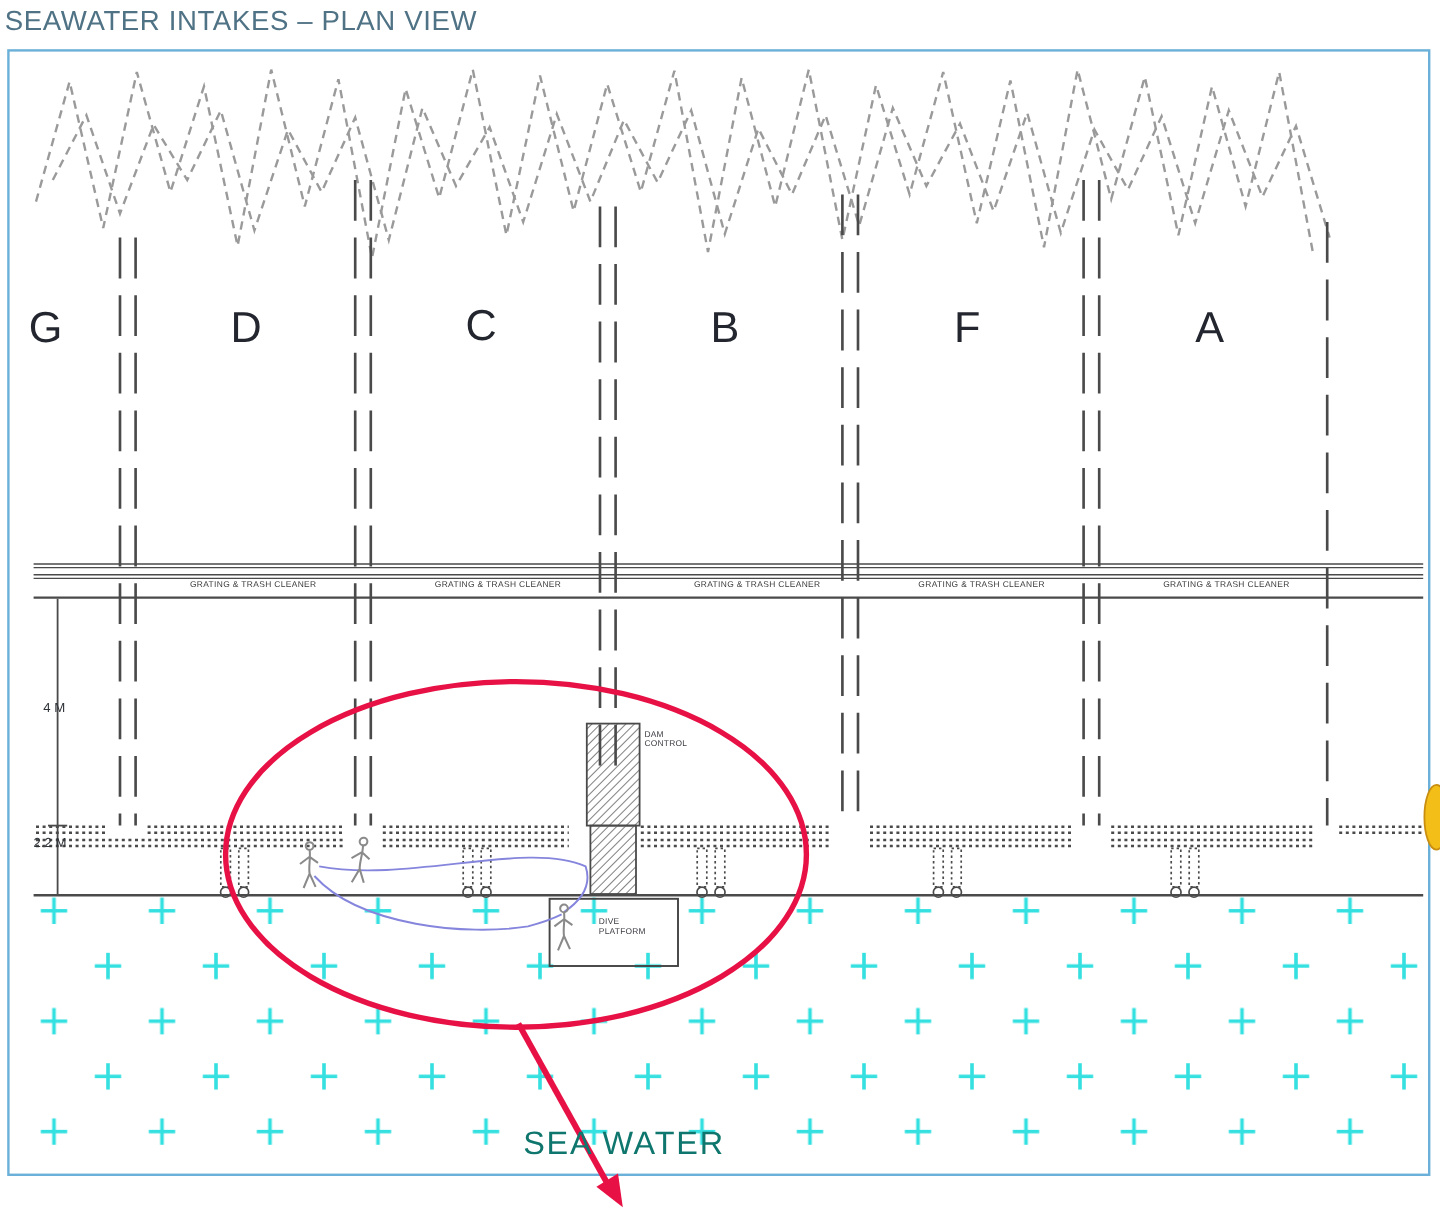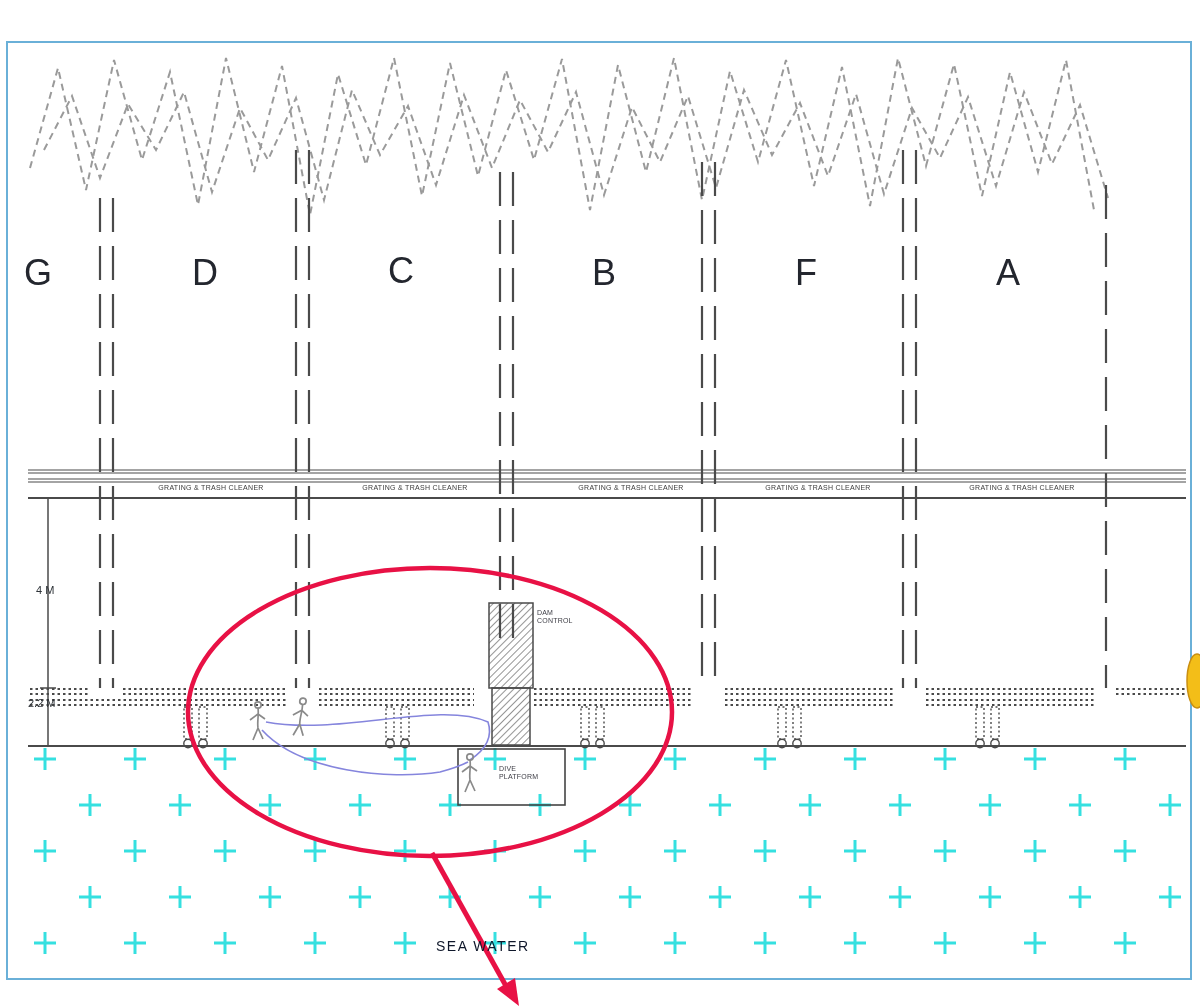--- a/index.html
+++ b/index.html
@@ -8,27 +8,28 @@
   .page-title{position:absolute;left:4px;top:4px;font-size:23px;font-weight:500;
         color:#4F7285;letter-spacing:.5px;white-space:nowrap;}
   .frame{position:absolute;left:6px;top:41px;width:1182px;height:935px;
         border:2px solid #6AB0D8;background:#fff;}
   .diagram-svg{position:absolute;left:0;top:0;width:1200px;height:1008px;}
   .lbl{position:absolute;color:#3c3c44;line-height:1.15;}
   .bay{font-size:36px;color:#23262e;}
   .tinylbl{font-size:7px;letter-spacing:.2px;color:#3c3c44;}
   .gratlbl{font-size:7px;width:130px;text-align:center;color:#3a3a3a;letter-spacing:.3px;white-space:nowrap;}
   .dimlbl{font-size:11px;color:#2e3338;}
-  .sealbl{font-size:14px;color:#0f172a;letter-spacing:1.5px;}
+  .sealbl{font-size:27px;color:#0f766e;letter-spacing:1.5px;}
 </style>
 </head>
 <body>
 
 <div class="page">
 
+  <div class="page-title">SEAWATER INTAKES – PLAN VIEW</div>
 
   <div class="frame"></div>
 
   <svg class="diagram-svg" viewBox="0 0 1200 1008" xmlns="http://www.w3.org/2000/svg">
     <defs>
       <pattern id="hatch" width="5" height="5" patternUnits="userSpaceOnUse" patternTransform="rotate(45)">
         <line x1="0" y1="0" x2="0" y2="5" stroke="#7a7a7a" stroke-width="1.6"></line>
       </pattern>
       <pattern id="plusfield" width="90" height="92" patternUnits="userSpaceOnUse">
         <g stroke="#35E0E0" stroke-width="3" fill="none">

